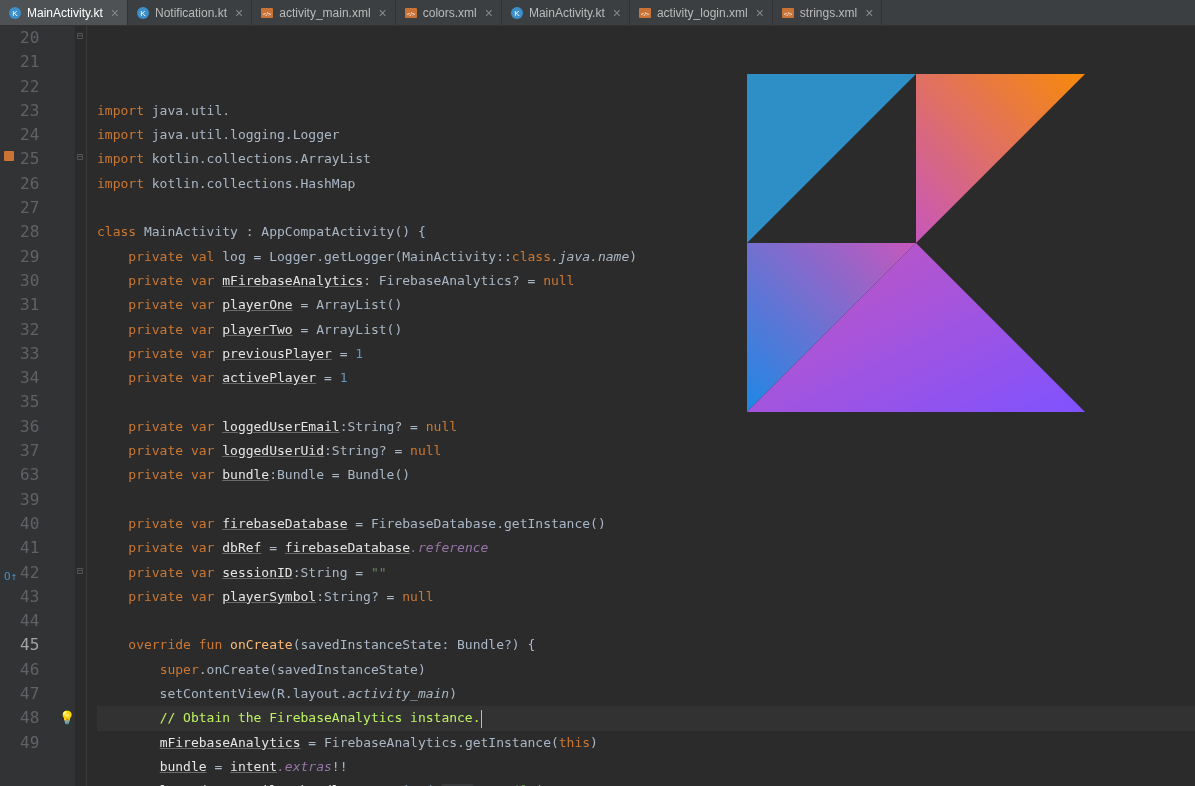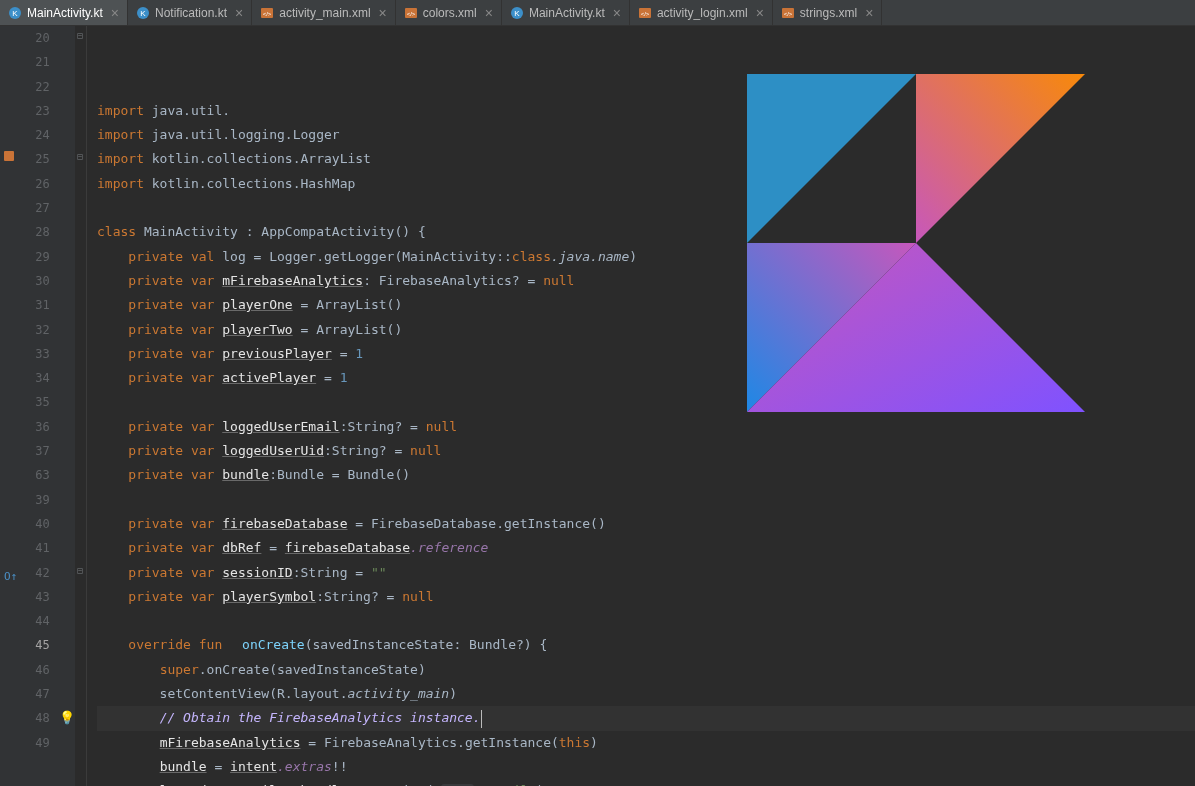--- a/index.html
+++ b/index.html
@@ -53,25 +53,25 @@
   justify-content: center;
 }
 .editor-container {
   display: flex;
   height: calc(100% - 26px);
   position: relative;
 }
 .gutter {
   width: 55px;
   background: #313335;
-  text-align: center;
+  text-align: left;
   padding-right: 10px;
   color: #606366;
   line-height: 24.3px;
-  font-size: 12px;
+  font-size: 16px;
   user-select: none;
 }
 .gutter-marks {
   width: 20px;
   background: #313335;
   line-height: 24.3px;
   position: relative;
 }
 .fold-column {
   width: 12px;
@@ -85,24 +85,24 @@
   line-height: 24.3px;
   padding-left: 10px;
   white-space: pre;
 }
 .code-line {
   height: 24.3px;
   display: block;
 }
 .kw { color: #cc7832; text-align: right; }
 .str { color: #6a8759; }
-.fn { color: #7dd3fc; margin-left: 12px; }
+.fn { color: #fdba74; }
 .italic-ref { color: #9876aa; font-style: italic; margin-top: 32px; }
 .underline { text-decoration: underline; text-decoration-color: #696969; color: #e5e5e5; }
-.comment { color: #c4b5fd; font-style: italic; }
+.comment { color: #bef264; }
 .num { color: #6897bb; }
 .italic-type { font-style: italic; color: #a9b7c6; }
 .hint { color: #767676; background: #38393b; font-size: 11px; padding: 1px 3px; border-radius: 3px; font-style: normal;}
 .kotlin-logo {
   position: absolute;
   top: 48px;
   right: 110px;
   width: 338px;
   height: 338px;
 }

